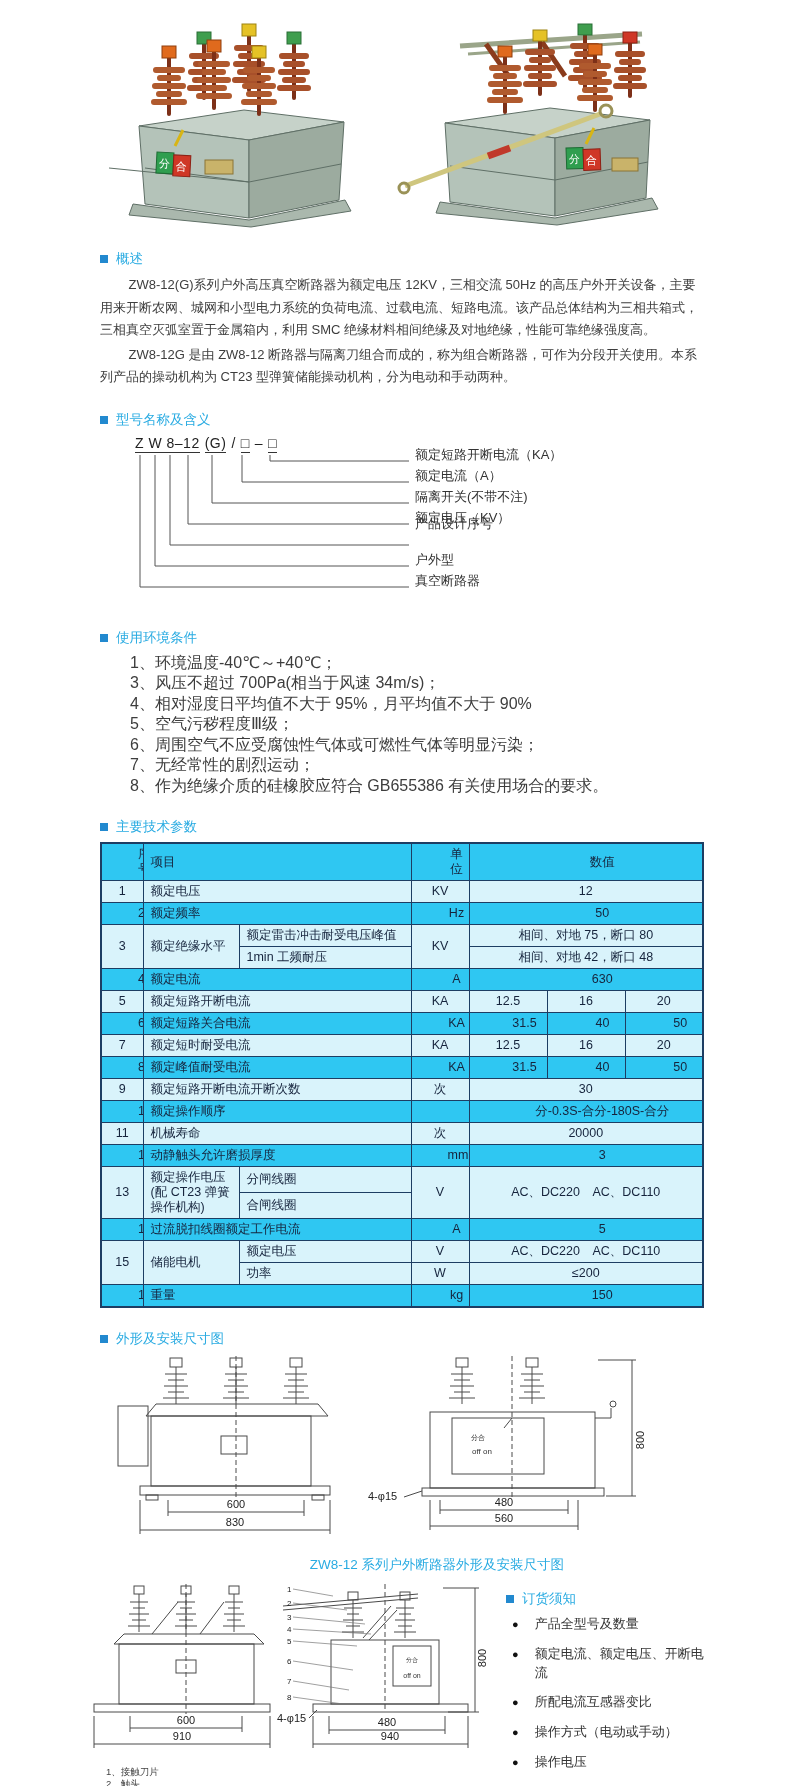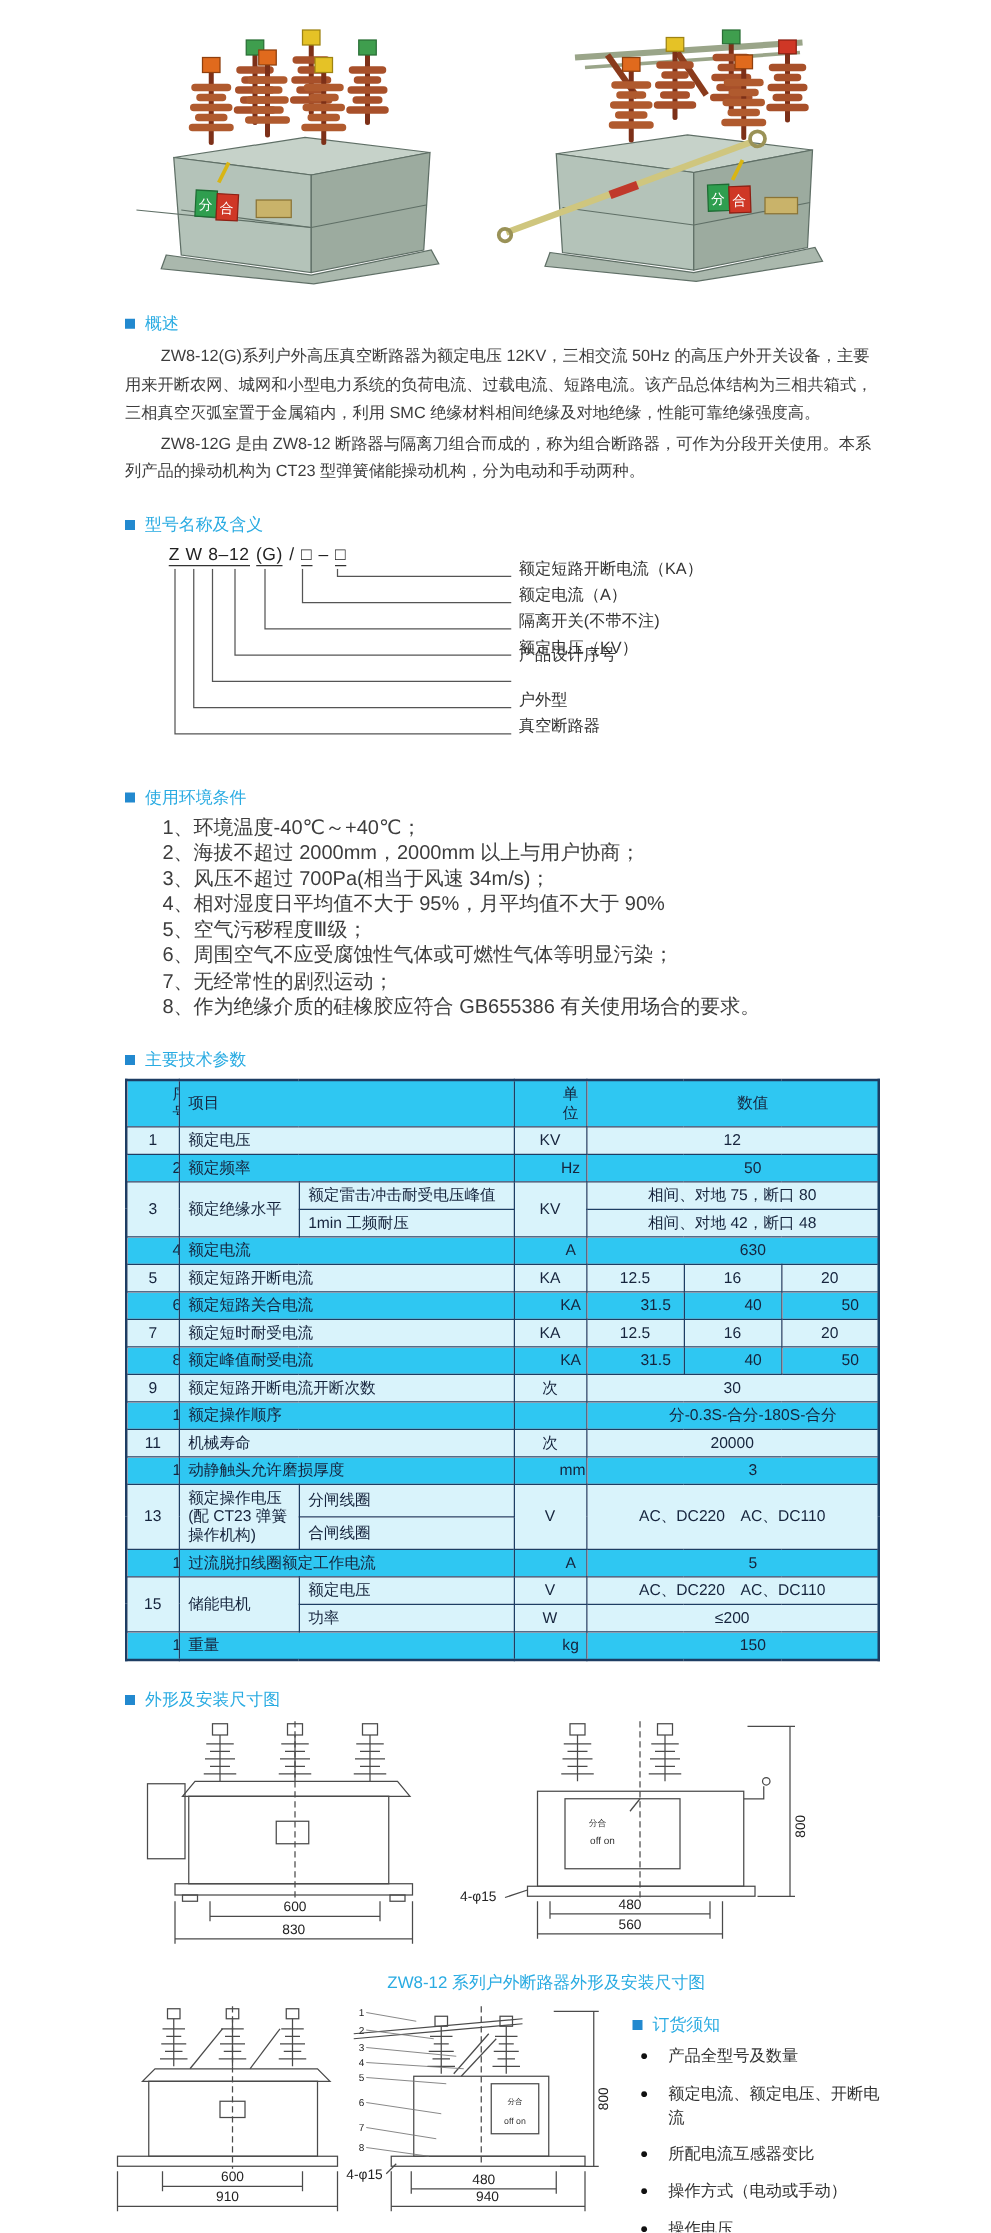--- a/index.html
+++ b/index.html
@@ -198,21 +198,20 @@
       <div class="model-label" style="top:116px">户外型</div>
       <div class="model-label" style="top:137px">真空断路器</div>
     </div>
 
     <div class="sec-head">
       <span class="sq"></span>
       <span>使用环境条件</span>
     </div>
     <div class="env-list">
       <div>1、环境温度-40℃～+40℃；</div>
-      <div>2、海拔不超过 2000mm，2000mm 以上与用户协商；</div>
       <div>3、风压不超过 700Pa(相当于风速 34m/s)；</div>
       <div>4、相对湿度日平均值不大于 95%，月平均值不大于 90%</div>
       <div>5、空气污秽程度Ⅲ级；</div>
       <div>6、周围空气不应受腐蚀性气体或可燃性气体等明显污染；</div>
       <div>7、无经常性的剧烈运动；</div>
       <div>8、作为绝缘介质的硅橡胶应符合 GB655386 有关使用场合的要求。</div>
     </div>
 
     <div class="sec-head">
       <span class="sq"></span>

